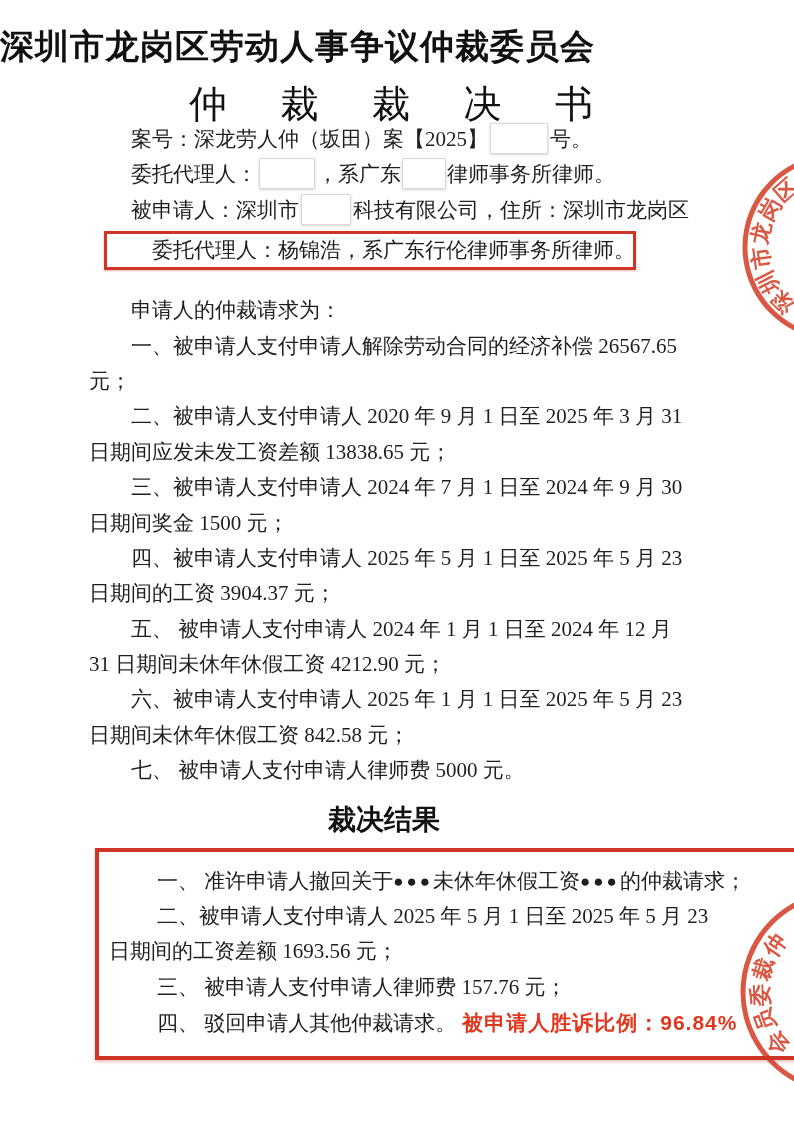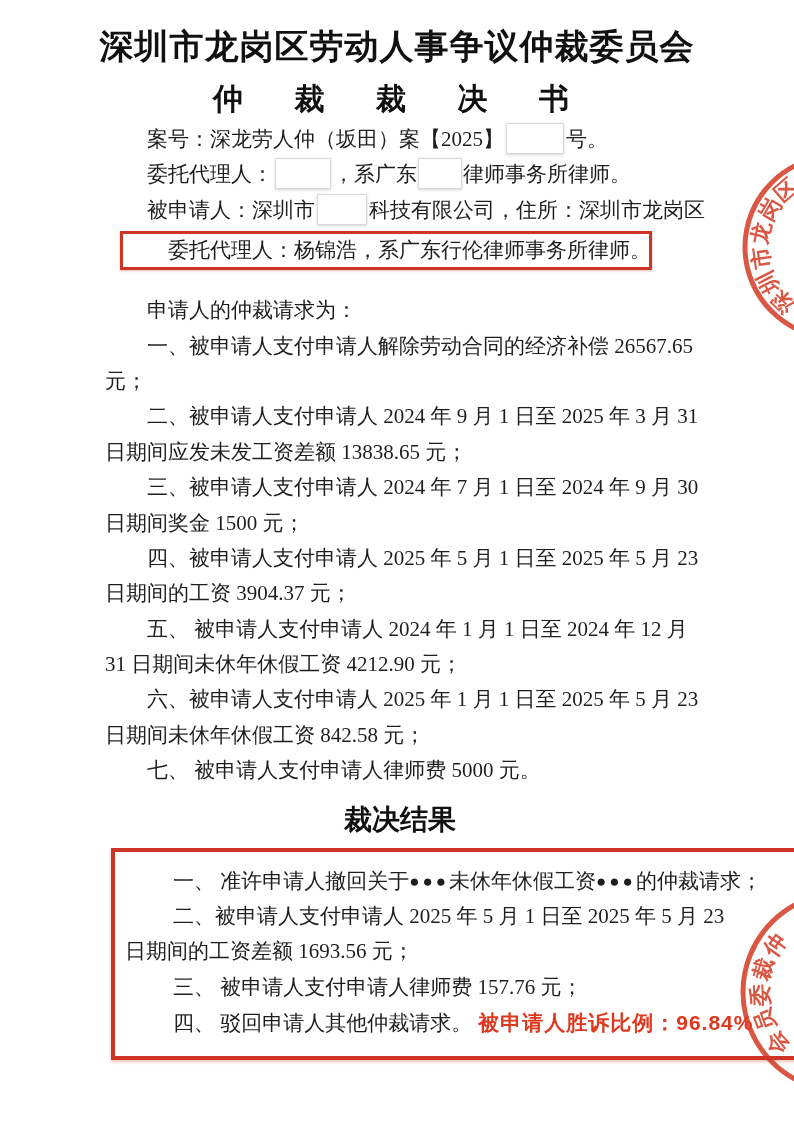--- a/index.html
+++ b/index.html
@@ -3,29 +3,29 @@
 <meta charset="utf-8">
 <style>
   html,body { margin:0; padding:0; background:#ffffff; }
   .page {
     position:relative; width:794px; height:1123px; background:#ffffff;
     overflow:hidden;
     font-family:"Liberation Serif","DejaVu Serif",serif;
     color:#1e1e1e;
   }
   h1.title {
-    margin:24px 0 0 0; text-align:center;
+    margin:24px 0 0 0; 
     font-size:34px; font-weight:bold; letter-spacing:1px; color:#111;
   }
   h2.subtitle {
     margin:9px 0 0 10px; text-align:center;
-    font-size:30px; font-weight:bold; letter-spacing:22px; color:#111;
+    font-size:38px; font-weight:normal; letter-spacing:22px; color:#111;
   }
   .content {
-    position:absolute; left:105px; top:122px; width:590px;
+    position:absolute; left:89px; top:122px; width:590px;
     font-size:21px;
   }
   .line { height:35.4px; line-height:35.4px; white-space:nowrap; }
   .ind  { padding-left:42px; }
   .spread { letter-spacing:9px; }
   .redact {
     display:inline-block; background:#fff;
     border:1px solid #d9d9d9; border-radius:1px;
     box-shadow:0 1px 3px rgba(0,0,0,0.18);
     height:29px; vertical-align:-8px; letter-spacing:0;
@@ -99,21 +99,21 @@
     <div class="line ind"><span>委托代理人：</span><span class="redact r-agent"></span><span>，系广东</span><span class="redact r-firm"></span><span>律师事务所律师。</span></div>
 
     <div class="line ind"><span>被申请人：深圳市</span><span class="redact r-co"></span><span>科技有限公司，住所：深圳市龙岗区</span></div>
 
     <div class="hl-box"><span>委托代理人：杨锦浩，系广东行伦律师事务所律师。</span></div>
 
     <div class="sec">
       <div class="line ind">申请人的仲裁请求为：</div>
       <div class="line ind">一、被申请人支付申请人解除劳动合同的经济补偿 26567.65</div>
       <div class="line">元；</div>
-      <div class="line ind">二、被申请人支付申请人 2024 年 9 月 1 日至 2025 年 3 月 31</div>
+      <div class="line ind">二、被申请人支付申请人 2020 年 9 月 1 日至 2025 年 3 月 31</div>
       <div class="line">日期间应发未发工资差额 13838.65 元；</div>
       <div class="line ind">三、被申请人支付申请人 2024 年 7 月 1 日至 2024 年 9 月 30</div>
       <div class="line">日期间奖金 1500 元；</div>
       <div class="line ind">四、被申请人支付申请人 2025 年 5 月 1 日至 2025 年 5 月 23</div>
       <div class="line">日期间的工资 3904.37 元；</div>
       <div class="line ind">五、 被申请人支付申请人 2024 年 1 月 1 日至 2024 年 12 月</div>
       <div class="line">31 日期间未休年休假工资 4212.90 元；</div>
       <div class="line ind">六、被申请人支付申请人 2025 年 1 月 1 日至 2025 年 5 月 23</div>
       <div class="line">日期间未休年休假工资 842.58 元；</div>
       <div class="line ind">七、 被申请人支付申请人律师费 5000 元。</div>

